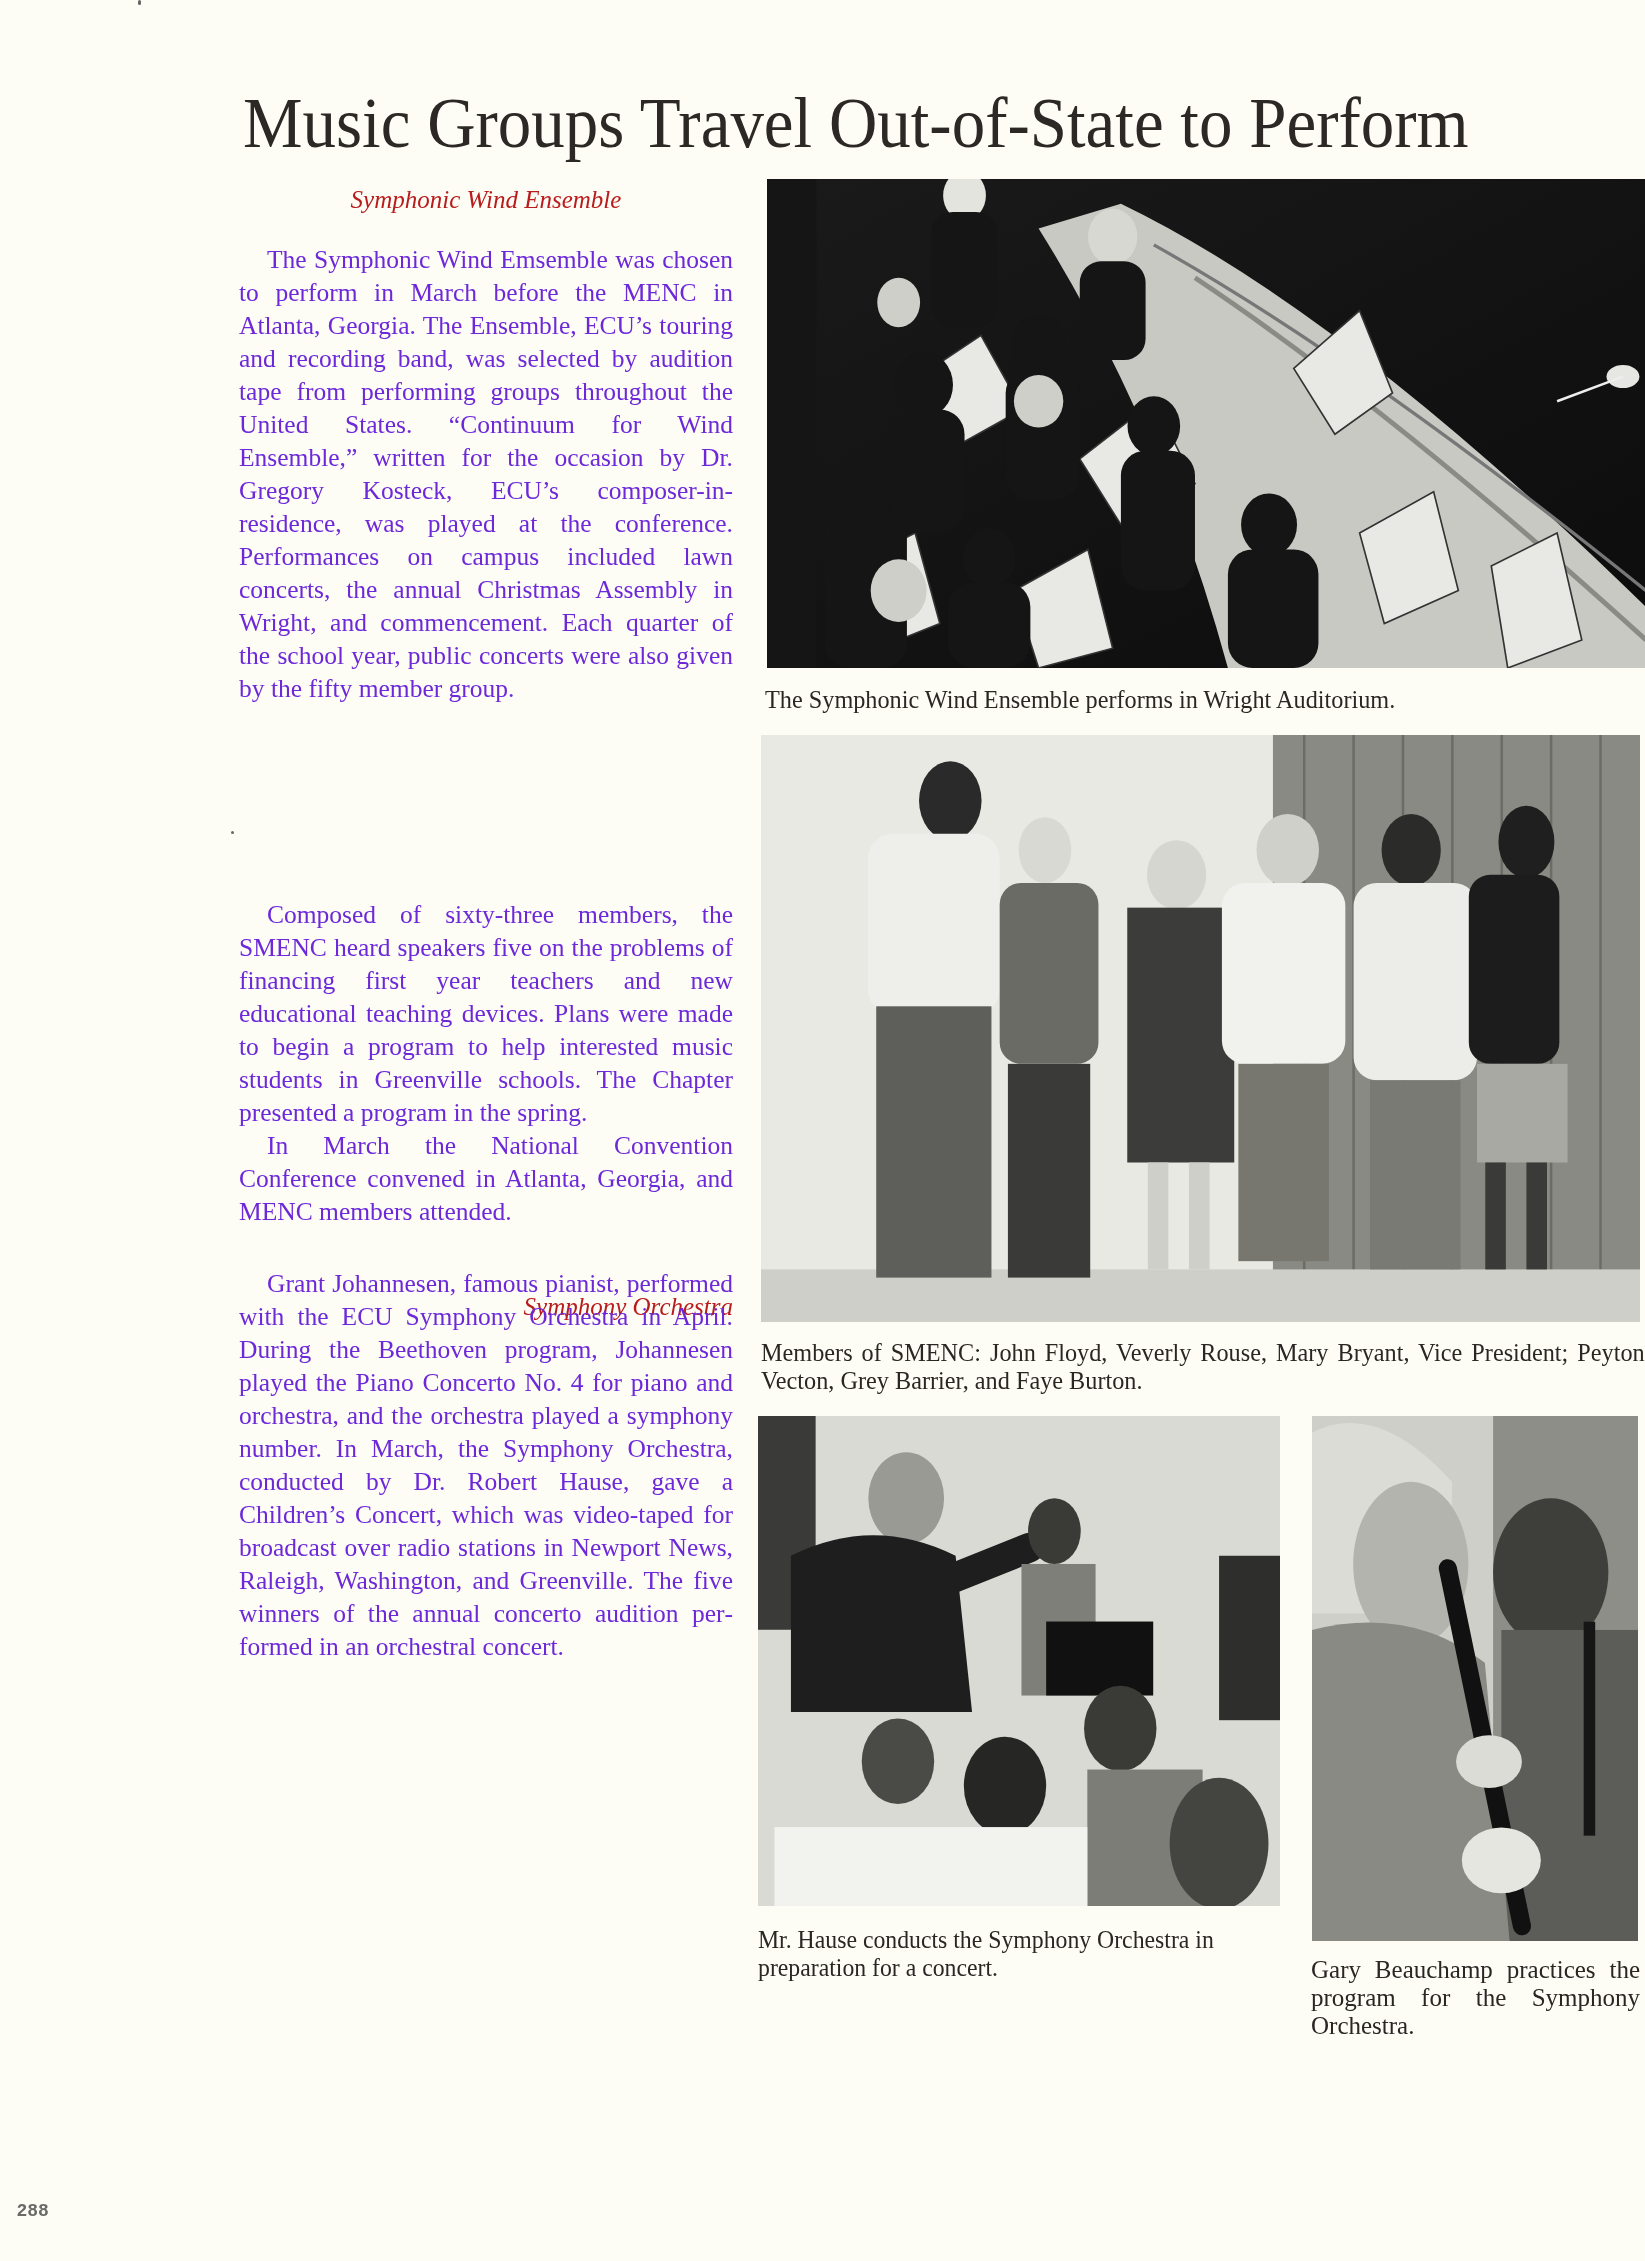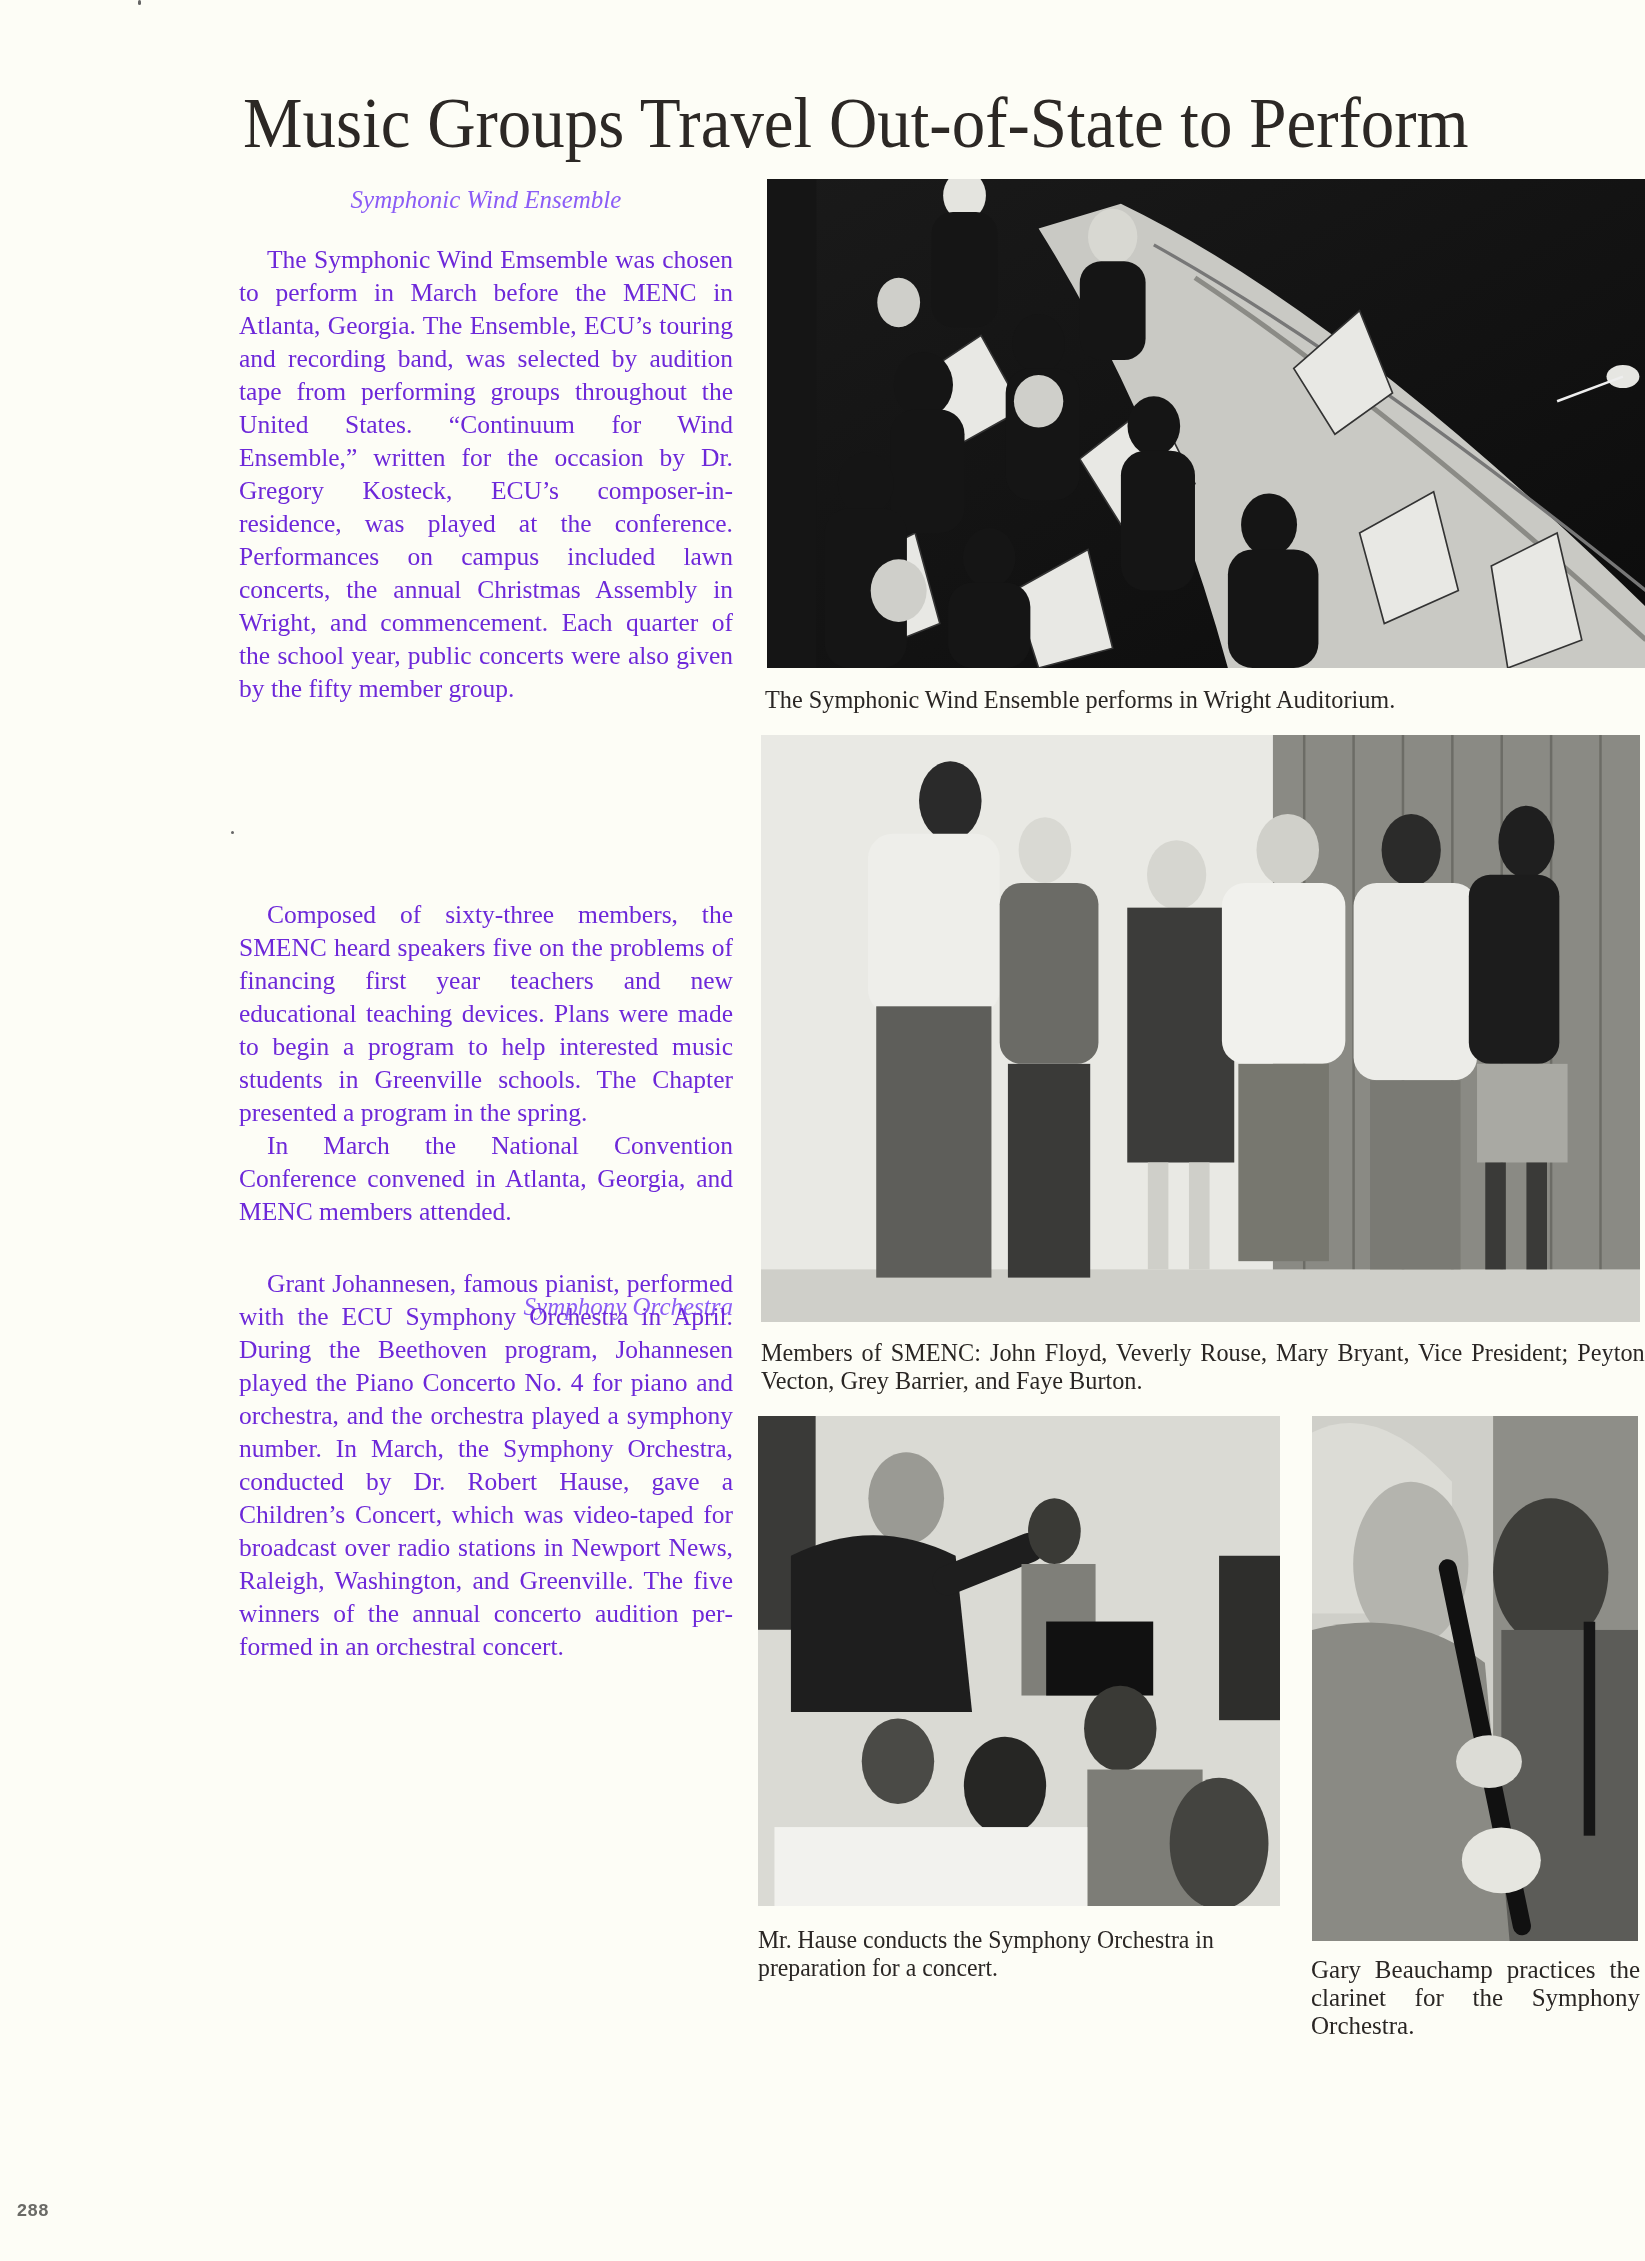--- a/index.html
+++ b/index.html
@@ -16,21 +16,21 @@
     left: 243px; top: 82px; width: 1349px;
     font-size: 72px; line-height: 82px; letter-spacing: 0px;
     color: #2c2825; white-space: nowrap;
     transform: scaleX(0.93); transform-origin: left top;
   }
 
   
   .col { left: 239px; width: 494px; }
   .sec-head {
     text-align: center; font-style: italic; font-size: 25px; line-height: 33px;
-    color: #8b5cf6;
+    color: #b91c1c;
   }
   .body-text {
     font-size: 25.5px; line-height: 33px; text-align: justify;
     text-indent: 28px; color: #6d28d9; hyphens: manual;
   }
   .body-text p { margin: 0; text-indent: 28px; }
 
   #sec1-head { top: 183px; }
   #sec1-body { top: 243px; }
   #sec2-head { top: 804px; }
@@ -231,19 +231,19 @@
     <path d="M0 20 Q80 -20 170 80 L170 240 L0 240 Z" fill="#dcdcd6"></path>
     <ellipse cx="120" cy="180" rx="70" ry="100" fill="#b4b4ae"></ellipse>
     <path d="M0 260 Q120 230 210 300 L240 638 L0 638 Z" fill="#8a8a84"></path>
 
     <line x1="165" y1="185" x2="255" y2="620" stroke="#111" stroke-width="22" stroke-linecap="round"></line>
     <ellipse cx="230" cy="540" rx="48" ry="40" fill="#e6e6e0"></ellipse>
     <ellipse cx="215" cy="420" rx="40" ry="32" fill="#dcdcd6"></ellipse>
     <rect x="330" y="250" width="14" height="260" fill="#161616"></rect>
   </svg>
 </div>
-<div class="abs caption" id="cap-clar">Gary Beauchamp practices the clarinet for the Sym­phony Orchestra.</div>
+<div class="abs caption" id="cap-clar">Gary Beauchamp practices the program for the Sym­phony Orchestra.</div>
 
 <div class="abs" id="page-number">288</div>
 
 <div class="abs speck" style="left:138px; top:0px;"></div>
 <div class="abs speck" style="left:231px; top:831px; width:2.5px; height:2.5px;"></div>
 
 
 </body></html>

